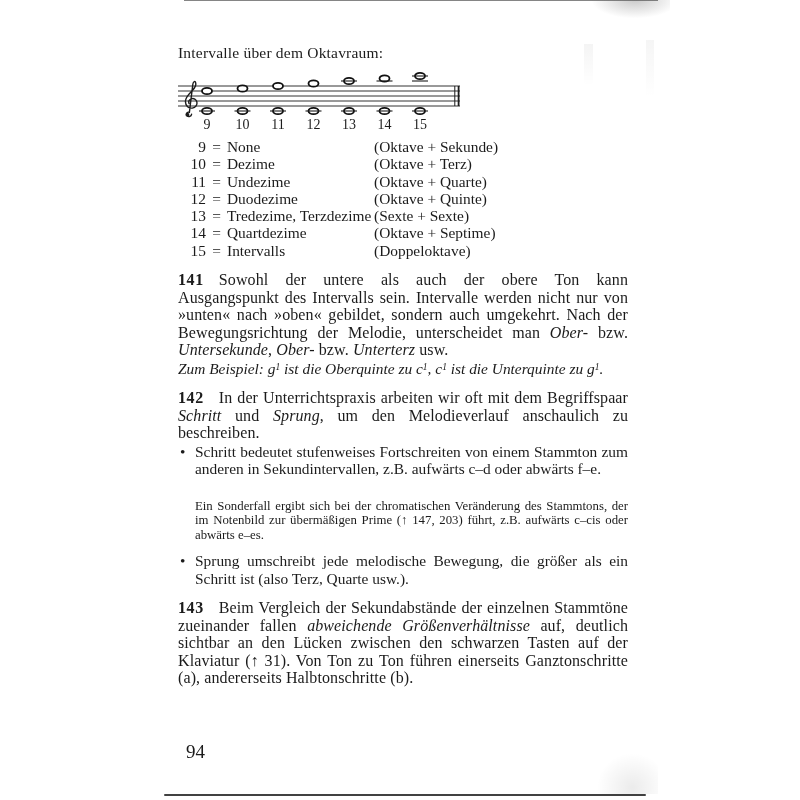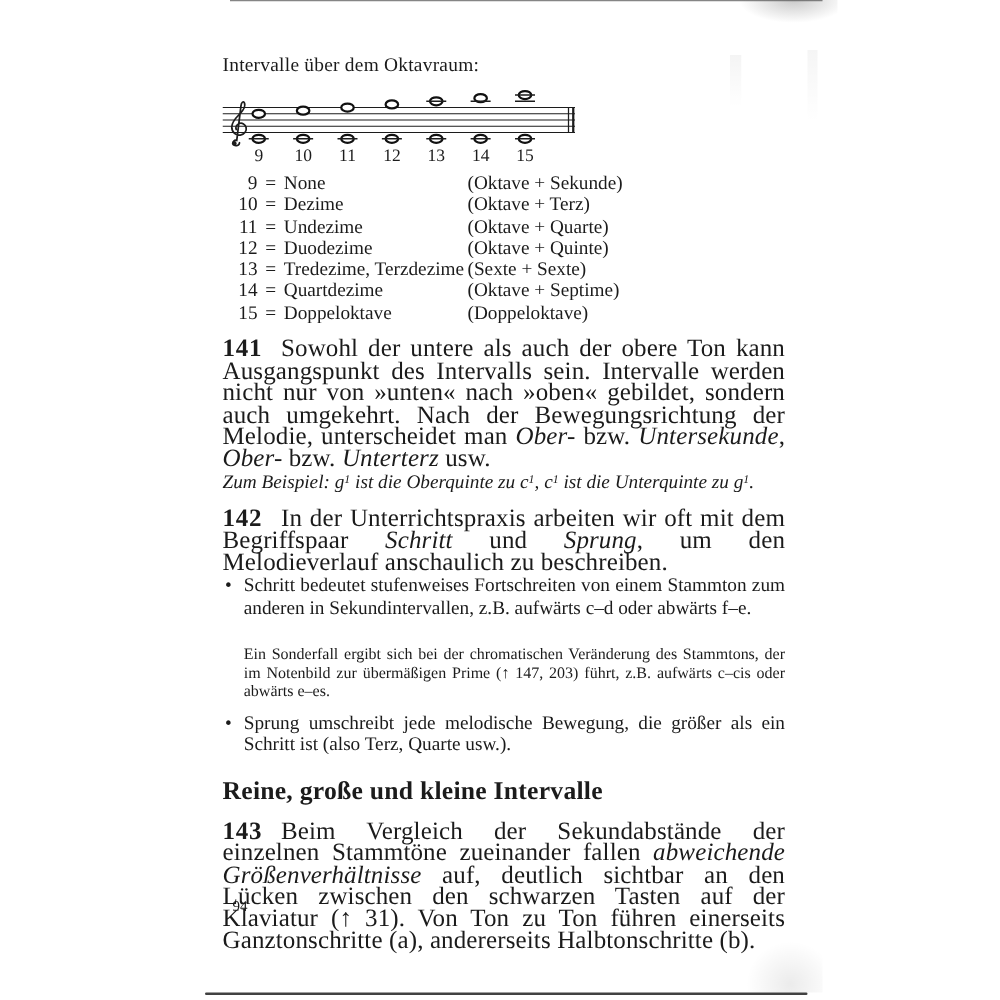--- a/index.html
+++ b/index.html
@@ -7,31 +7,31 @@
     width:800px;height:800px;background:#ffffff;position:relative;overflow:hidden;
     font-family:"Liberation Serif", serif;color:#1b1b1b;
   }
   .content{position:absolute;left:178px;top:44px;width:450px;}
   .title{font-size:15.5px;letter-spacing:.2px;}
   svg.staff{display:block;margin-top:9px;}
   .ivl-table{margin-top:3px;font-size:15.4px;line-height:17.3px;}
   .ivl-row{display:grid;grid-template-columns:28px 21px 147px 1fr;}
   .ivl-num{text-align:right;}
   .ivl-eq{text-align:center;}
-  .para{margin-top:12px;font-size:20px;line-height:17.5px;text-align:justify;letter-spacing:.1px;}
+  .para{margin-top:12px;font-size:16px;line-height:17.5px;text-align:justify;letter-spacing:.1px;}
   .pnum{font-weight:bold;margin-right:15px;letter-spacing:.6px;}
   .example{font-size:15.4px;line-height:17.5px;font-style:italic;}
   .bullet{position:relative;padding-left:17px;margin-top:1px;font-size:15.4px;line-height:17.5px;text-align:justify;}
   .bullet .marker{position:absolute;left:2px;}
   .bullet.second{margin-top:9px;}
   .smallnote{margin:21px 0 0 17px;font-size:12.8px;line-height:14.9px;text-align:justify;}
   .section-heading{margin-top:17px;font-size:20.5px;font-weight:bold;letter-spacing:.2px;}
   .i{font-style:italic;}
   .sup{font-size:9.5px;vertical-align:4px;letter-spacing:0;}
-  .pageno{position:absolute;left:186px;top:718px;font-size:12px;}
+  .pageno{position:absolute;left:186px;top:741px;font-size:19px;}
   
   .edge-top{position:absolute;top:0;left:184px;width:474px;height:1px;background:#5c5c5c;opacity:.75;}
   .edge-top-blur{position:absolute;top:0;left:592px;width:78px;height:18px;
     background:radial-gradient(ellipse at 55% 0%, rgba(90,90,90,.32), rgba(255,255,255,0) 72%);}
   .edge-bottom{position:absolute;top:794px;left:164px;width:482px;height:2px;background:#414141;border-radius:1px;}
   .smudge-br{position:absolute;left:594px;top:750px;width:64px;height:44px;
     background:radial-gradient(ellipse at 60% 85%, rgba(0,0,0,.08), rgba(0,0,0,0) 65%);}
   .streak-a{position:absolute;left:584px;top:44px;width:9px;height:42px;
     background:linear-gradient(rgba(0,0,0,.045), rgba(0,0,0,0));}
   .streak-b{position:absolute;left:646px;top:40px;width:8px;height:58px;
@@ -144,21 +144,21 @@
     </div>
     <div class="ivl-row">
       <span class="ivl-num">14</span>
         <span class="ivl-eq">=</span>
         <span>Quartdezime</span>
         <span>(Oktave + Septime)</span>
     </div>
     <div class="ivl-row">
       <span class="ivl-num">15</span>
         <span class="ivl-eq">=</span>
-        <span>Doppeloktave</span>
+        <span>Intervalls</span>
         <span>(Doppeloktave)</span>
     </div>
   </div>
 
   <div class="para">
     <span class="pnum">141</span><span><span>Sowohl der untere als auch der obere Ton kann Ausgangspunkt des Intervalls sein. Intervalle werden nicht nur von »unten« nach »oben« gebildet, sondern auch umgekehrt. Nach der Bewegungsrichtung der Melodie, unterscheidet man </span><span class="i">Ober-</span><span> bzw. </span><span class="i">Untersekunde</span><span>, </span><span class="i">Ober-</span><span> bzw. </span><span class="i">Unterterz</span><span> usw.</span></span>
   </div>
   <div class="example"><span>Zum Beispiel: g</span><span class="sup">1</span><span> ist die Oberquinte zu c</span><span class="sup">1</span><span>, c</span><span class="sup">1</span><span> ist die Unterquinte zu g</span><span class="sup">1</span><span>.</span></div>
 
   <div class="para">
@@ -168,21 +168,20 @@
   <div class="bullet">
     <span class="marker">•</span><span><span>Schritt bedeutet stufenweises Fortschreiten von einem Stammton zum anderen in Sekundintervallen, z.B. aufwärts c–d oder abwärts f–e.</span></span>
   </div>
 
   <div class="smallnote"><span>Ein Sonderfall ergibt sich bei der chromatischen Veränderung des Stammtons, der im Notenbild zur übermäßigen Prime (↑ 147, 203) führt, z.B. aufwärts c–cis oder abwärts e–es.</span></div>
 
   <div class="bullet second">
     <span class="marker">•</span><span><span>Sprung umschreibt jede melodische Bewegung, die größer als ein Schritt ist (also Terz, Quarte usw.).</span></span>
   </div>
 
-  <div class="section-heading">Reine, große und kleine Intervalle</div>
 
   <div class="para">
     <span class="pnum">143</span><span><span>Beim Vergleich der Sekundabstände der einzelnen Stammtöne zueinander fallen </span><span class="i">abweichende Größenverhältnisse</span><span> auf, deutlich sichtbar an den Lücken zwischen den schwarzen Tasten auf der Klaviatur (↑ 31). Von Ton zu Ton führen einerseits Ganztonschritte (a), andererseits Halbtonschritte (b).</span></span>
   </div>
 
 </div>
 
 <div class="pageno">94</div>
 
 </body></html>

